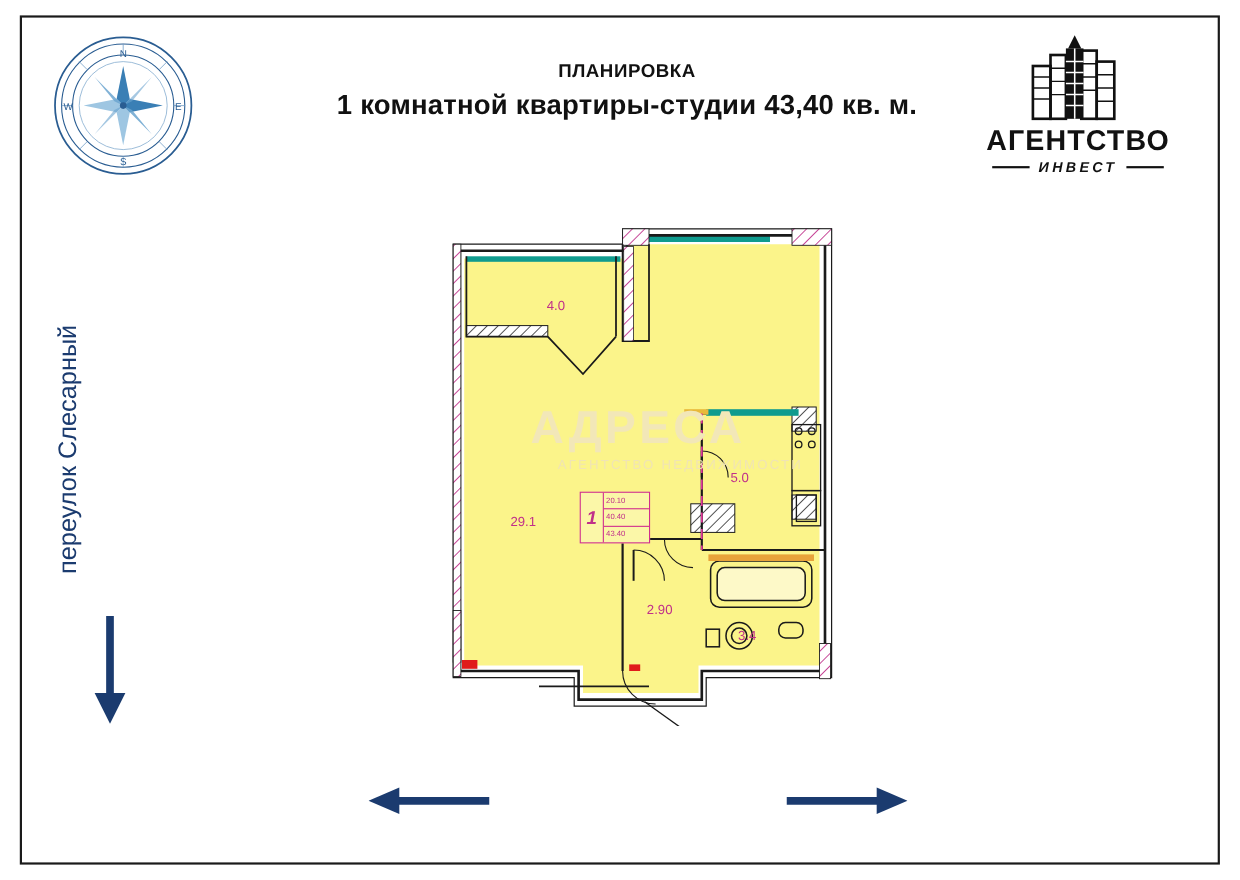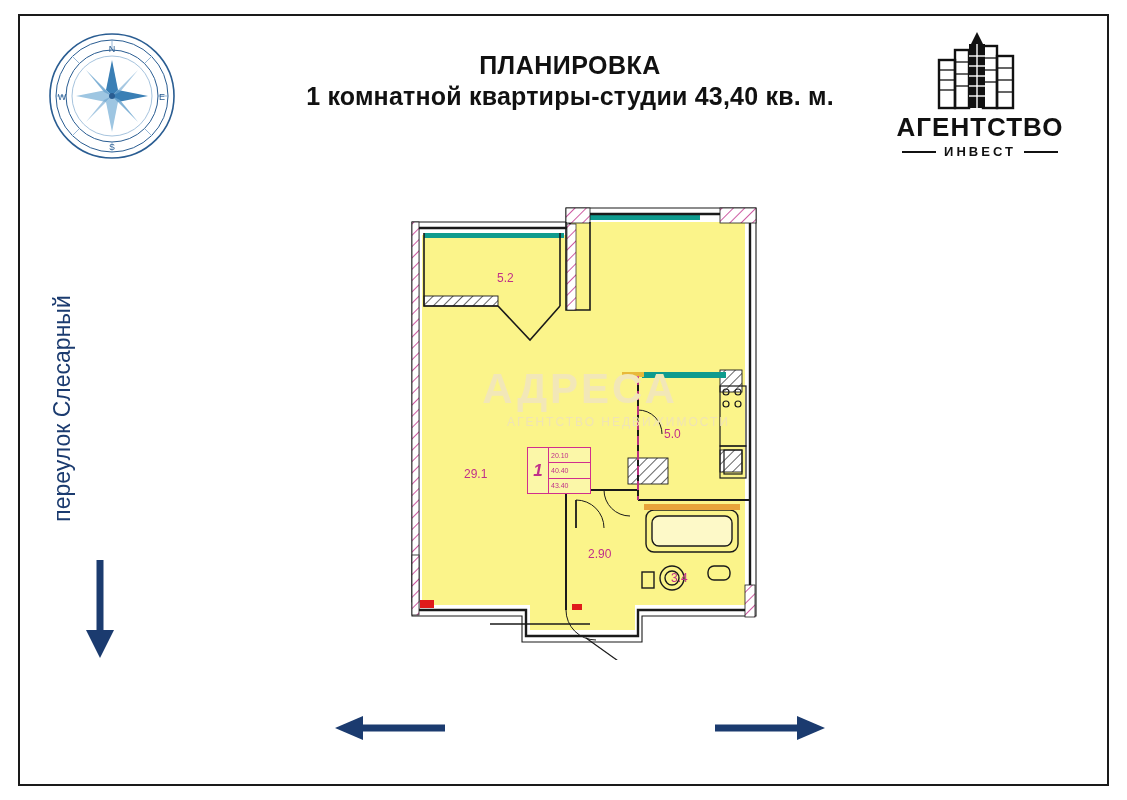--- a/index.html
+++ b/index.html
@@ -30,21 +30,21 @@
   
   .title-block {
     position: absolute;
     left: 270px;
     top: 50px;
     width: 600px;
     text-align: center;
     color: #111;
   }
   .title-line1 {
-    font-size: 25px;
+    font-size: 17px;
     font-weight: bold;
     letter-spacing: 0.5px;
     line-height: 30px;
   }
   .title-line2 {
     font-size: 25px;
     font-weight: bold;
     letter-spacing: 0.2px;
     line-height: 32px;
   }
@@ -77,20 +77,21 @@
   }
   .logo-sub-wrap {
     position: absolute;
     left: 0;
     top: 114px;
     width: 180px;
     display: flex;
     align-items: center;
     justify-content: center;
     gap: 8px;
+    font-style: italic;
   }
   .logo-sub-wrap .bar {
     height: 2px;
     width: 34px;
     background: #111;
   }
   .logo-sub {
     font-size: 13px;
     font-weight: bold;
     letter-spacing: 3px;
@@ -441,21 +442,21 @@
         <line x1="100" y1="424" x2="200" y2="424"></line>
       </g>
     </svg>
   </div>
 
   <div class="wm">
     <div class="wm-main">АДРЕСА</div>
     <div class="wm-sub">АГЕНТСТВО НЕДВИЖИМОСТИ</div>
   </div>
 
-  <div class="room-label" style="left:497px; top:271px;">5.2</div>
+  <div class="room-label" style="left:497px; top:271px;">4.0</div>
   <div class="room-label" style="left:464px; top:467px;">29.1</div>
   <div class="room-label" style="left:664px; top:427px;">5.0</div>
   <div class="room-label" style="left:588px; top:547px;">2.90</div>
   <div class="room-label" style="left:671px; top:571px;">3.4</div>
 
   <div class="stamp">
     <div class="stamp-num">1</div>
     <div class="stamp-rows">
       <div>20.10</div>
       <div>40.40</div>

